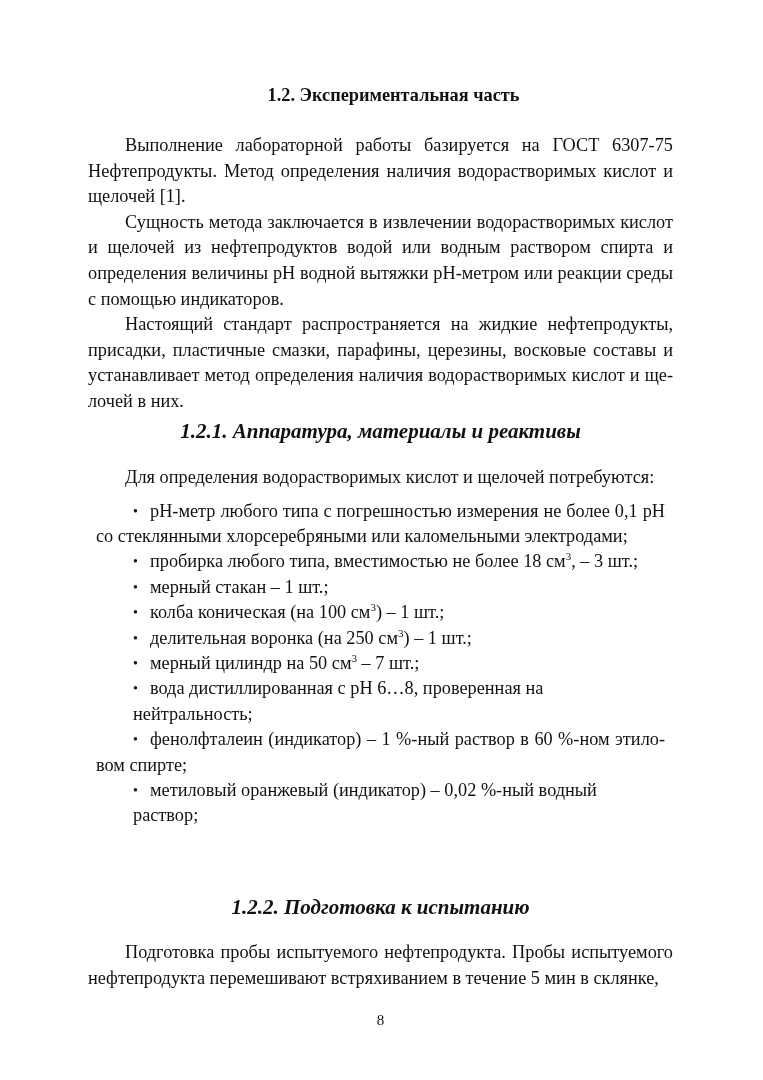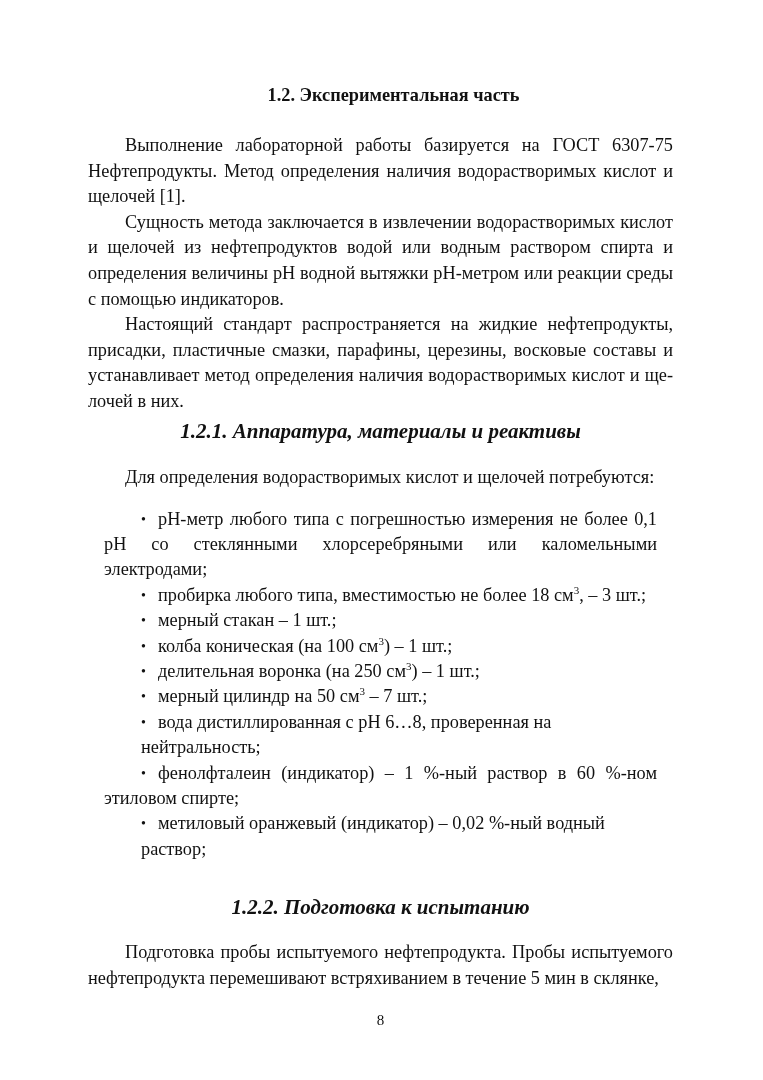--- a/index.html
+++ b/index.html
@@ -49,21 +49,21 @@
       text-indent: 37px;
       font-size: 18.3px;
       line-height: 25.6px;
     }
     .block {
       position: absolute;
       left: 0;
       width: 585px;
     }
     .bullet-list {
-      margin: 16px;
+      margin: 8px;
       padding: 0;
       list-style: none;
     }
     .bullet-list li {
       font-size: 18.3px;
       line-height: 25.4px;
       text-align: justify;
     }
     .bullet-list li.wrap {
       text-indent: 37px;

